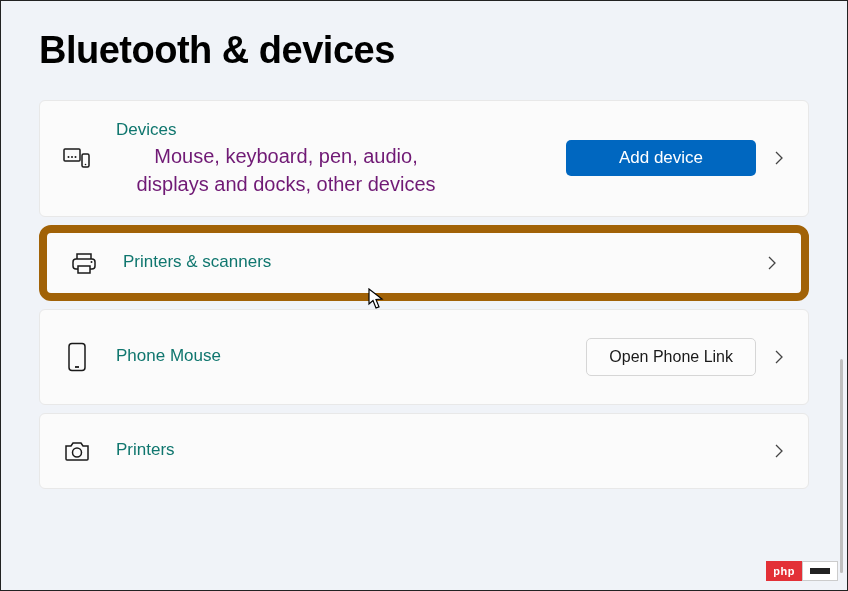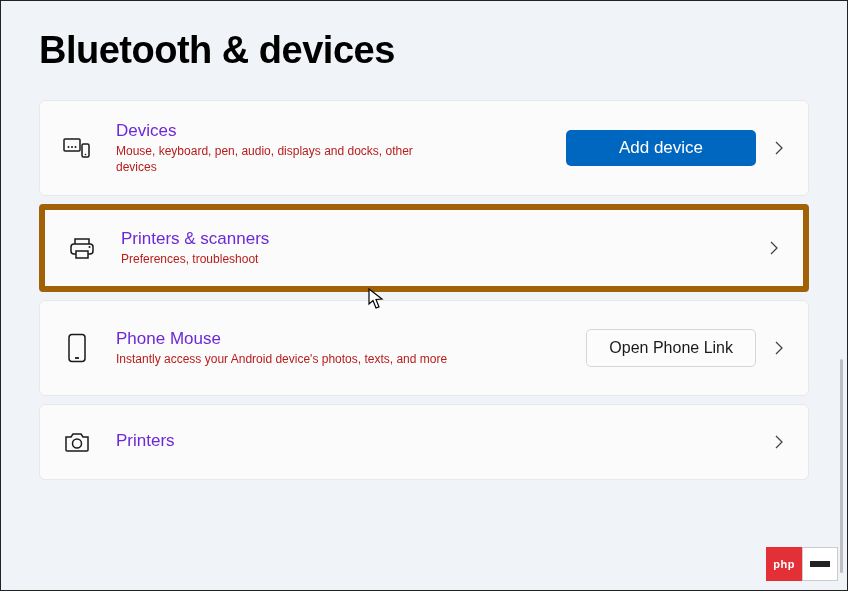--- a/index.html
+++ b/index.html
@@ -27,43 +27,44 @@
       border-radius: 6px;
       padding: 18px 24px 18px 22px;
       display: flex;
       align-items: center;
       gap: 24px;
       margin-bottom: 8px;
       min-height: 76px;
     }
     .card.tall { min-height: 96px; }
     .card.highlighted {
-      border: 6px solid #a16207;
-      border-radius: 4px;
+      border: 8px solid #a16207;
+      border-radius: 12px;
       position: relative;
     }
     .icon-slot {
       width: 30px;
       display: flex;
       align-items: center;
       justify-content: center;
       flex-shrink: 0;
     }
     .text-block { flex: 1; min-width: 0; }
     .row-title {
       font-size: 17px;
-      color: #6d28d9;
+      color: #0f766e;
       font-weight: 400;
       line-height: 1.35;
     }
     .row-sub {
-      font-size: 12px;
-      color: #b91c1c;
+      font-size: 20px;
+      color: #701a75;
       line-height: 1.4;
       max-width: 340px;
+      text-align: center;
     }
     .action-slot {
       display: flex;
       align-items: center;
       gap: 18px;
     }
     .btn-primary {
       background: #0067c0;
       color: #fff;
       font-size: 17px;
@@ -90,21 +91,21 @@
       left: 367px;
       top: 287px;
       pointer-events: none;
     }
     .watermark {
       position: absolute;
       bottom: 9px;
       right: 9px;
       display: flex;
       align-items: stretch;
-      height: 34px;
+      height: 20px;
       font-size: 11px;
     }
     .wm-left {
       background: #e33037;
       color: #fff;
       padding: 0 7px;
       display: flex;
       align-items: center;
       font-weight: 600;
       letter-spacing: 0.5px;
@@ -162,41 +163,39 @@
     <div class="icon-slot">
       <svg width="28" height="24" viewBox="0 0 28 24" fill="none" stroke="#1a1a1a" stroke-width="1.5">
         <path d="M7 8 V3 H21 V8"></path>
         <rect x="3" y="8" width="22" height="10" rx="3"></rect>
         <rect x="8" y="15" width="12" height="7" fill="#fbfbfb"></rect>
         <circle cx="21.5" cy="11" r="1" fill="#1a1a1a" stroke="none"></circle>
       </svg>
     </div>
     <div class="text-block">
       <div class="row-title">Printers &amp; scanners</div>
-      <div class="row-sub">Preferences, troubleshoot</div>
     </div>
     <div class="action-slot">
       <span class="chevron">
         <svg width="10" height="16" viewBox="0 0 10 16" fill="none" stroke="#444" stroke-width="1.3">
             <path d="M2 2 L8 8 L2 14"></path>
           </svg>
       </span>
     </div>
   </div>
 
   <div class="card tall">
     <div class="icon-slot">
       <svg width="20" height="30" viewBox="0 0 20 30" fill="none" stroke="#1a1a1a" stroke-width="1.5">
         <rect x="2" y="1.5" width="16" height="27" rx="3"></rect>
         <line x1="8" y1="25" x2="12" y2="25" stroke-width="1.8"></line>
       </svg>
     </div>
     <div class="text-block">
       <div class="row-title">Phone Mouse</div>
-      <div class="row-sub">Instantly access your Android device's photos, texts, and more</div>
     </div>
     <div class="action-slot">
       <button class="btn-secondary">Open Phone Link</button>
       <span class="chevron">
         <svg width="10" height="16" viewBox="0 0 10 16" fill="none" stroke="#444" stroke-width="1.3">
             <path d="M2 2 L8 8 L2 14"></path>
           </svg>
       </span>
     </div>
   </div>

